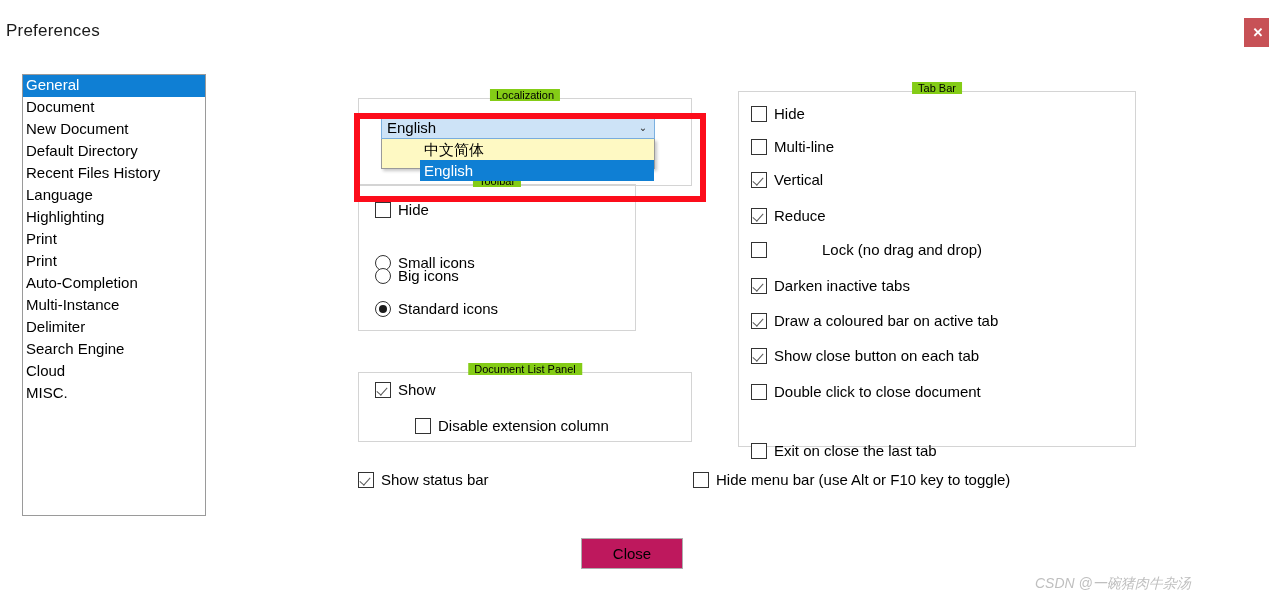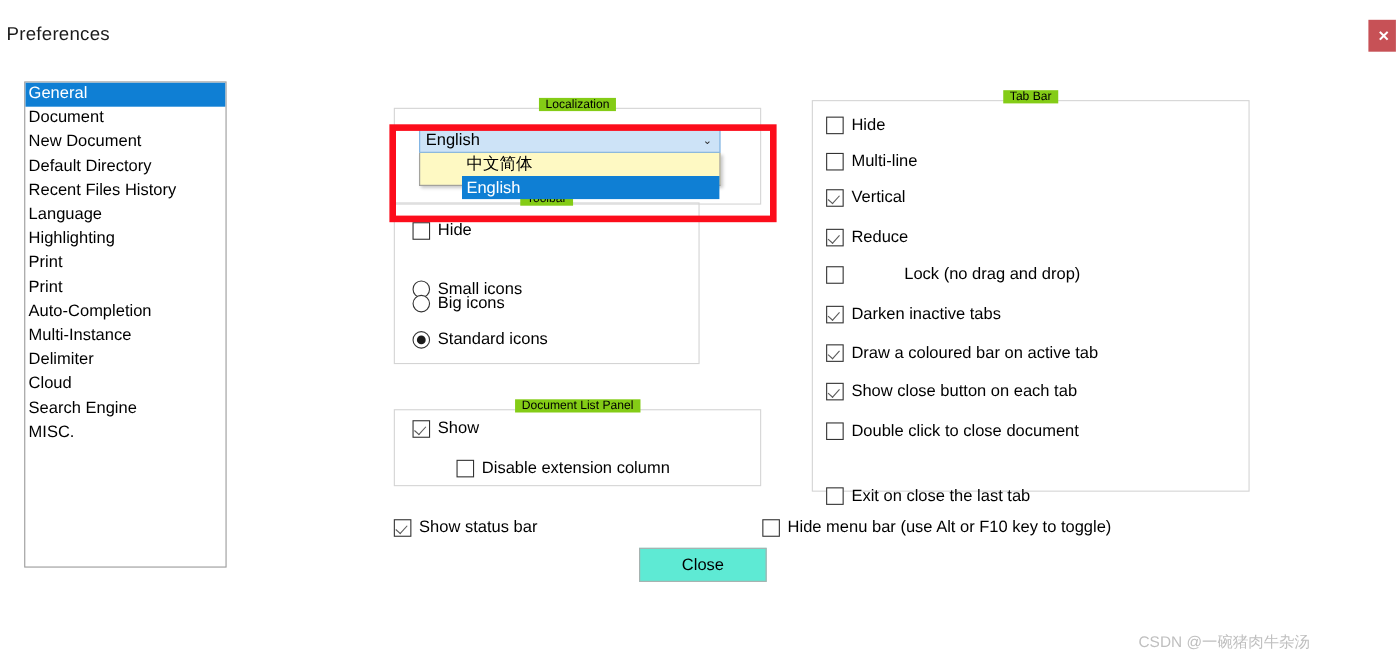--- a/index.html
+++ b/index.html
@@ -211,43 +211,44 @@
     border: 6px solid #fc0d1b;
     box-sizing: border-box;
     z-index: 40;
     pointer-events: none;
   }
 
   
   #dialog-close-button {
     position: absolute;
     left: 581px;
-    top: 498px;
-    width: 116px;
+    top: 538px;
+    width: 102px;
     height: 31px;
-    background: #5eead4;
+    background: #be185d;
     border: 1px solid #adadad;
     box-sizing: border-box;
     font-family: "Liberation Sans", sans-serif;
     font-size: 15px;
     color: #000000;
     display: flex;
     align-items: center;
     justify-content: center;
     cursor: pointer;
   }
 
   
   #watermark {
     position: absolute;
     left: 1035px;
     top: 575px;
     font-size: 14px;
     color: #bfbfbf;
     white-space: nowrap;
+    font-style: italic;
   }
 </style>
 </head>
 <body>
 
 <div id="window-title">Preferences</div>
 
 <div id="close-button">
   <span>✕</span>
 </div>
@@ -258,22 +259,22 @@
     <div class="cat-item"><span>New Document</span></div>
     <div class="cat-item"><span>Default Directory</span></div>
     <div class="cat-item"><span>Recent Files History</span></div>
     <div class="cat-item"><span>Language</span></div>
     <div class="cat-item"><span>Highlighting</span></div>
     <div class="cat-item"><span>Print</span></div>
     <div class="cat-item"><span>Print</span></div>
     <div class="cat-item"><span>Auto-Completion</span></div>
     <div class="cat-item"><span>Multi-Instance</span></div>
     <div class="cat-item"><span>Delimiter</span></div>
+    <div class="cat-item"><span>Search Engine</span></div>
     <div class="cat-item"><span>Cloud</span></div>
-    <div class="cat-item"><span>Search Engine</span></div>
     <div class="cat-item"><span>MISC.</span></div>
   </div>
 
 <div class="groupbox" id="group-localization">
   <div class="group-title">Localization</div>
 </div>
 
 <div id="localization-combo">
   <span id="localization-combo-value">English</span>
   <span id="localization-combo-arrow">⌄</span>

